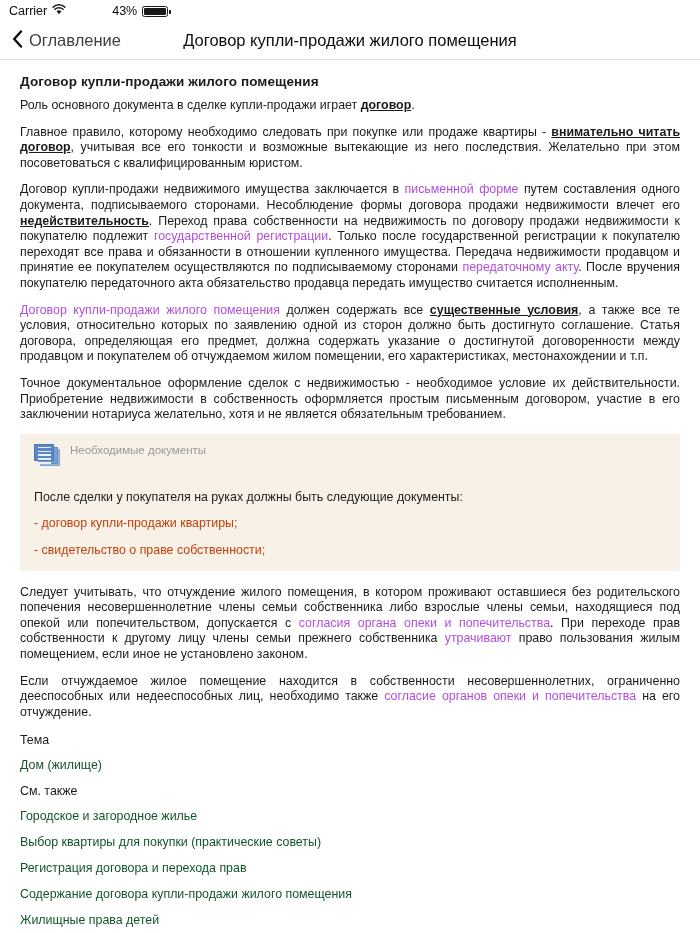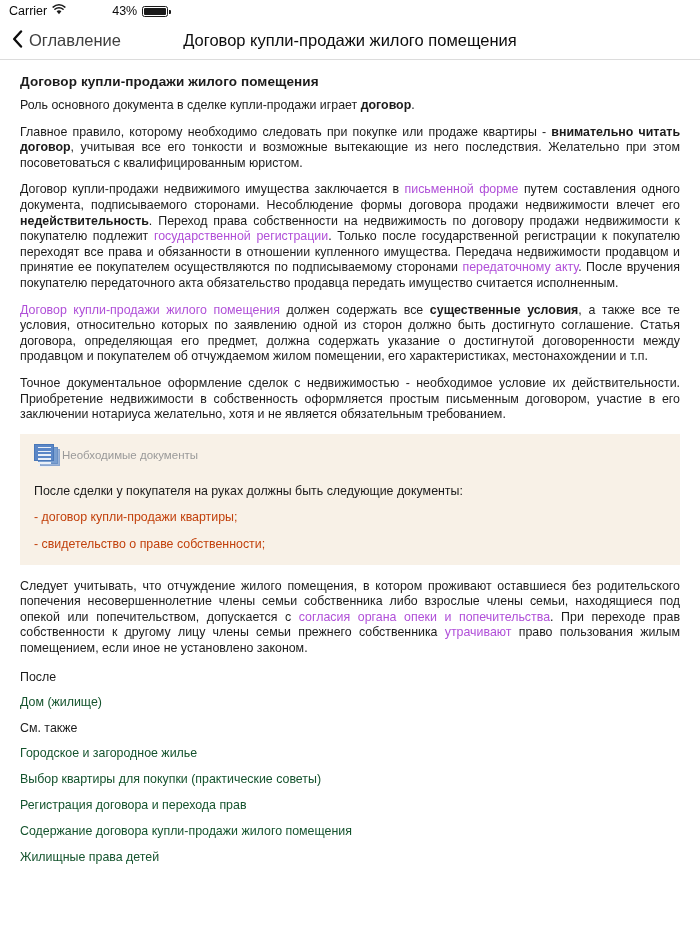--- a/index.html
+++ b/index.html
@@ -79,34 +79,34 @@
     margin-bottom: 9px;
     letter-spacing: 0.1px;
   }
   p.body {
     font-size: 12.4px;
     line-height: 15.6px;
     color: #1b1b1b;
     text-align: justify;
     margin-bottom: 11px;
   }
-  .b { font-weight: bold; }
+  .b { font-weight: bold; text-decoration: underline; }
   .lnk-v { color: #b04fd8; }
 
   
   .callout {
     background: #f8f1e7;
     padding: 10px 14px 14px 14px;
     margin: 6px 0 14px 0;
     display: flex;
     flex-direction: column;
   }
   .callout-head {
-    display: flex; align-items: center; gap: 2px;
-    margin-bottom: 18px;
+    display: flex; gap: 10px;
+    margin-bottom: 24px;
   }
   .doc-stack-ico {
     width: 26px; height: 22px;
     position: relative; flex: none;
   }
   .doc-stack-ico .sheet {
     position: absolute;
     width: 20px; height: 17px;
     background: #5b87c7;
     border: 1px solid #4a78b8;
@@ -203,24 +203,25 @@
     </div>
     <div class="callout-lead">После сделки у покупателя на руках должны быть следующие документы:</div>
     <div id="callout-items">
         <div class="callout-item">- договор купли-продажи квартиры;</div>
         <div class="callout-item">- свидетельство о праве собственности;</div>
       </div>
   </div>
 
   <div id="paras-after">
       <p class="body"><span>Следует учитывать, что отчуждение жилого помещения, в котором проживают оставшиеся без родительского попечения несовершеннолетние члены семьи собственника либо взрослые члены семьи, находящиеся под опекой или попечительством, допускается с </span><span class="lnk-v">согласия органа опеки и попечительства</span><span>. При переходе прав собственности к другому лицу члены семьи прежнего собственника </span><span class="lnk-v">утрачивают</span><span> право пользования жилым помещением, если иное не установлено законом.</span></p>
+      <p class="body"><span>Если отчуждаемое жилое помещение находится в собственности несовершеннолетних, ограниченно дееспособных или недееспособных лиц, необходимо также </span><span class="lnk-v">согласие органов опеки и попечительства</span><span> на его отчуждение.</span></p>
     </div>
 
   <div class="rel">
-    <div class="rel-label">После</div>
+    <div class="rel-label">Тема</div>
     <a class="rel-link">Дом (жилище)</a>
     <div class="rel-label">См. также</div>
     <div id="see-also">
         <a class="rel-link">Городское и загородное жилье</a>
         <a class="rel-link">Выбор квартиры для покупки (практические советы)</a>
         <a class="rel-link">Регистрация договора и перехода прав</a>
         <a class="rel-link">Содержание договора купли-продажи жилого помещения</a>
         <a class="rel-link">Жилищные права детей</a>
       </div>
   </div>

